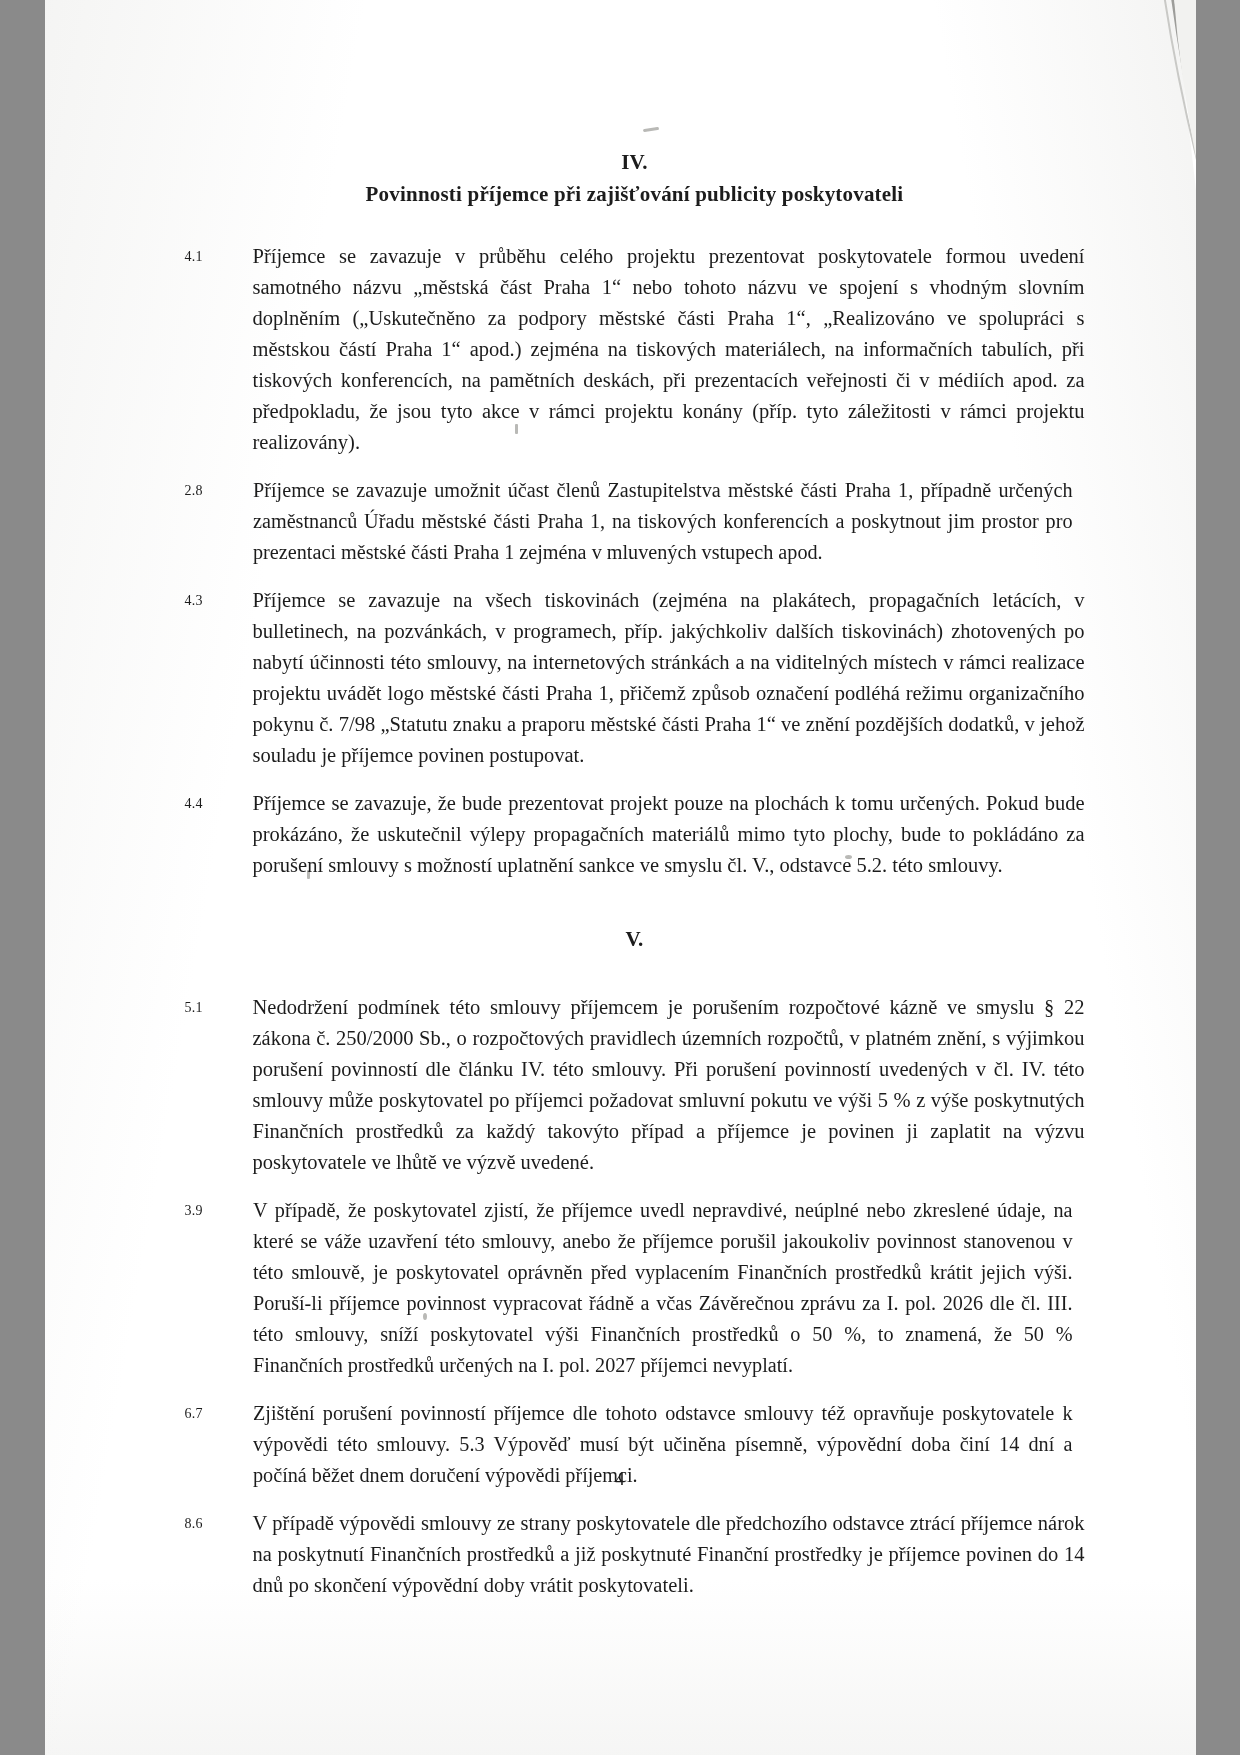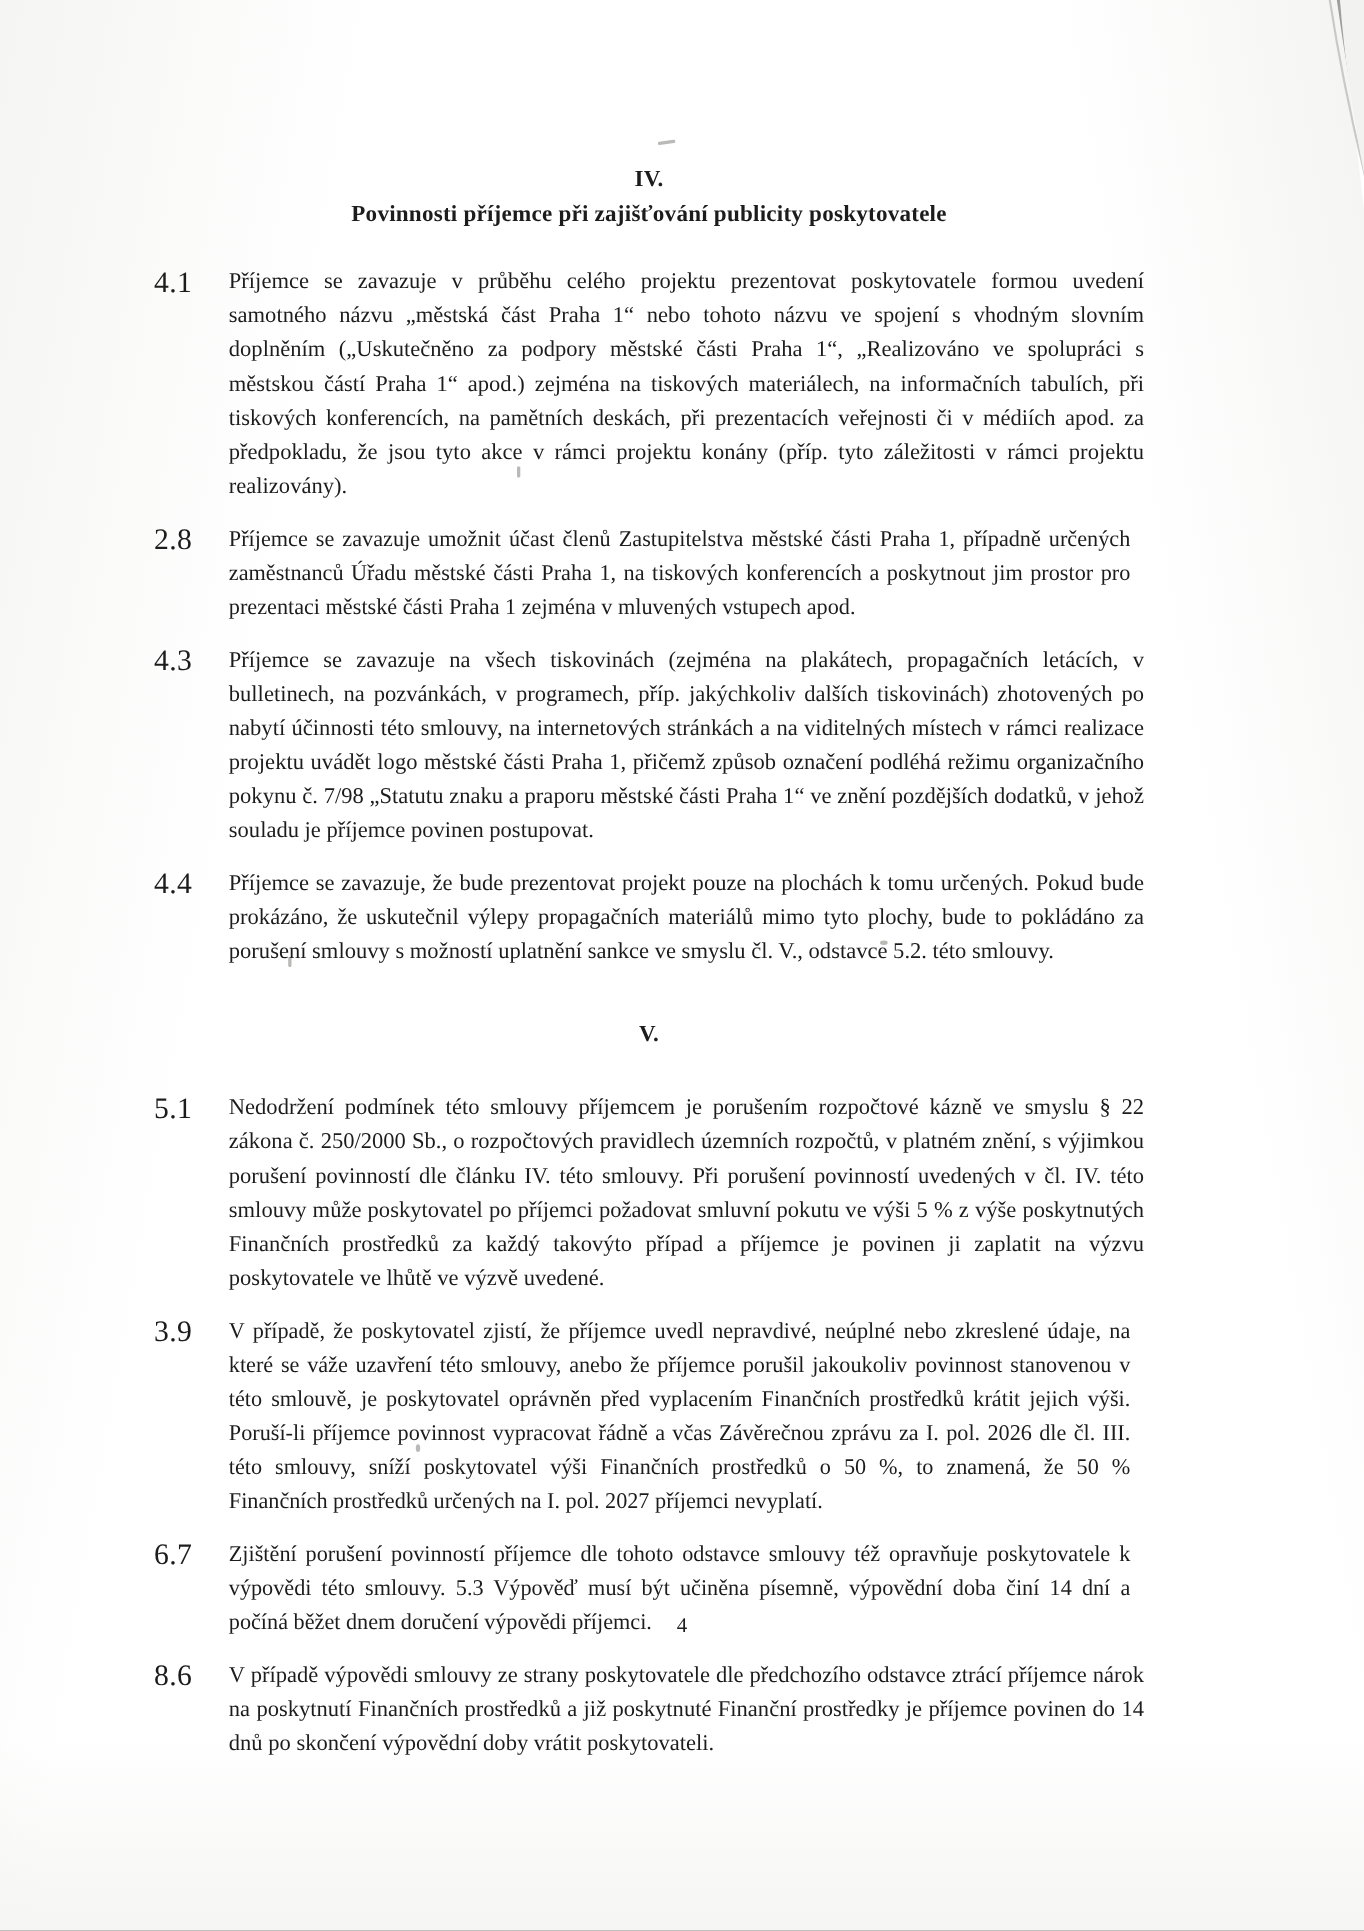--- a/index.html
+++ b/index.html
@@ -2,21 +2,21 @@
 <html><head>
 <meta charset="utf-8">
 <style>
   html, body {
     margin: 0;
     padding: 0;
     background: #8a8a8a;
   }
   .page {
     position: relative;
-    width: 1240px;
+    width: 1151px;
     height: 1755px;
     margin: 0 auto;
     background: #ffffff;
     overflow: hidden;
     font-family: "Liberation Serif", "DejaVu Serif", serif;
     color: #1c1c1c;
   }
   
   .scan-tint {
     position: absolute;
@@ -67,21 +67,21 @@
   .head-v  { margin-top: 46px; margin-bottom: 40px; }
 
   .clause {
     display: flex;
     align-items: flex-start;
     margin-bottom: 17px;
   }
   .clause-num {
     width: 68px;
     flex: 0 0 68px;
-    font-size: 27px;
+    font-size: 14px;
     line-height: 31px;
     letter-spacing: 0.3px;
   }
   .clause-body {
     flex: 1 1 auto;
     font-size: 20.5px;
     line-height: 31px;
     text-align: justify;
     text-justify: inter-word;
     hyphens: none;
@@ -115,21 +115,21 @@
   <span class="speck" style="left:598px; top:128px; width:16px; height:3px; border-radius:2px; transform:rotate(-8deg);"></span>
   <span class="speck" style="left:470px; top:424px; width:3px; height:10px; border-radius:1px;"></span>
   <span class="speck" style="left:262px; top:870px; width:3px; height:9px; border-radius:1px;"></span>
   <span class="speck" style="left:800px; top:855px; width:7px; height:4px;"></span>
   <span class="speck" style="left:378px; top:1313px; width:4px; height:7px;"></span>
 
   <div class="content">
 
     <div class="section-head head-iv">
       <div class="section-num">IV.</div>
-      <div class="section-title">Povinnosti příjemce při zajišťování publicity poskytovatele</div>
+      <div class="section-title">Povinnosti příjemce při zajišťování publicity poskytovateli</div>
     </div>
 
     <div class="clause">
       <div class="clause-num">4.1</div>
       <div class="clause-body">Příjemce se zavazuje v průběhu celého projektu prezentovat poskytovatele formou uvedení samotného názvu „městská část Praha 1“ nebo tohoto názvu ve spojení s vhodným slovním doplněním („Uskutečněno za podpory městské části Praha 1“, „Realizováno ve spolupráci s městskou částí Praha 1“ apod.) zejména na tiskových materiálech, na informačních tabulích, při tiskových konferencích, na pamětních deskách, při prezentacích veřejnosti či v médiích apod. za předpokladu, že jsou tyto akce v rámci projektu konány (příp. tyto záležitosti v rámci projektu realizovány).</div>
     </div>
 
     <div class="clause">
       <div class="clause-num">2.8</div>
       <div class="clause-body tight">Příjemce se zavazuje umožnit účast členů Zastupitelstva městské části Praha 1, případně určených zaměstnanců Úřadu městské části Praha 1, na tiskových konferencích a poskytnout jim prostor pro prezentaci městské části Praha 1 zejména v mluvených vstupech apod.</div>

